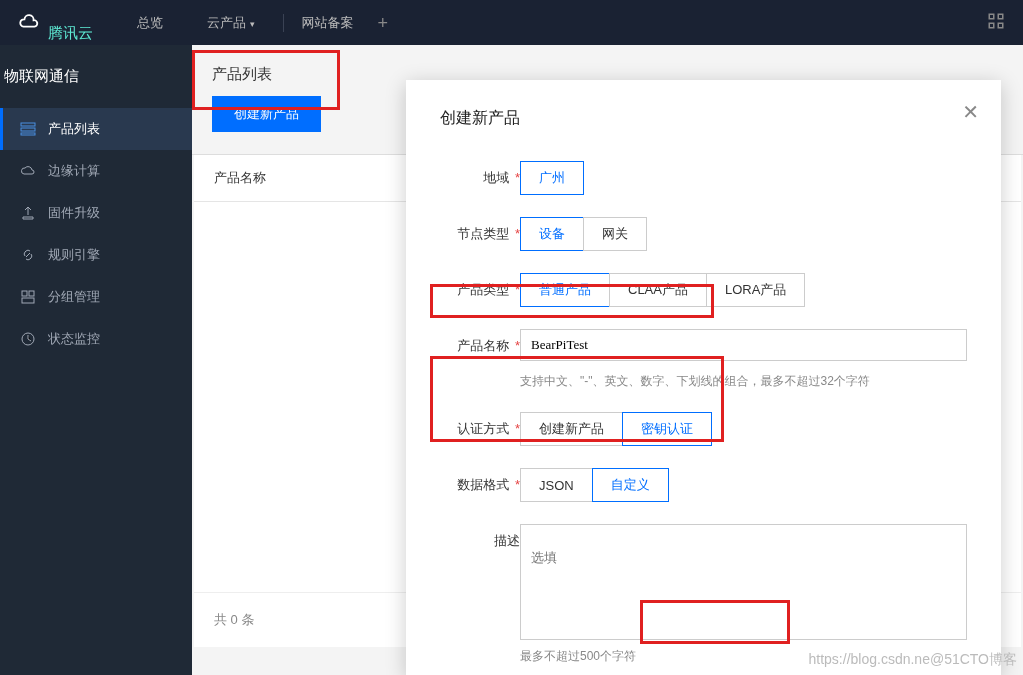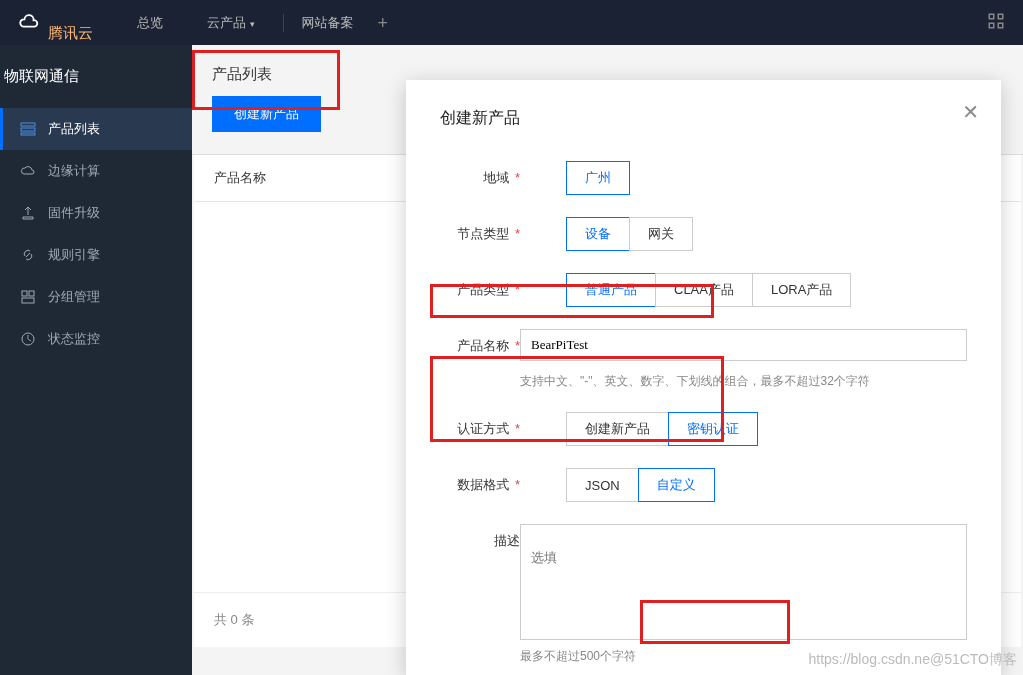--- a/index.html
+++ b/index.html
@@ -1,20 +1,20 @@
 <!DOCTYPE html>
 <html><head>
   <meta charset="utf-8">
   <style>
     * { box-sizing: border-box; margin: 0; padding: 0; }
     body { font-family: -apple-system, "Microsoft YaHei", sans-serif; font-size: 13px; background: #f2f2f2; width: 1023px; height: 675px; overflow: hidden; position: relative; }
     .header { height: 45px; background: #1a2233; display: flex; align-items: center; padding: 0 18px; color: #bbb; }
     .logo-wrap { display: flex; align-items: center; gap: 8px; }
     .logo-icon { width: 22px; height: 22px; }
-    .brand { color: #fdba74; font-size: 15px; font-weight: 500; margin-top: 22px; }
+    .brand { color: #5eead4; font-size: 15px; font-weight: 500; margin-top: 22px; }
     .nav-link { margin-left: 44px; color: #bbb; cursor: pointer; font-size: 13px; }
     .divider-v { width: 1px; height: 18px; background: #3a4254; margin: 0 18px 0 28px; }
     .plus-icon { margin-left: 24px; color: #888; font-size: 18px; cursor: pointer; line-height: 1; }
     .header-right { margin-left: auto; }
     .grid-icon { width: 18px; height: 18px; color: #888; cursor: pointer; }
     .tri { font-size: 9px; margin-left: 4px; }
     .layout { display: flex; height: calc(100% - 45px); }
     .sidebar { width: 192px; background: #1f2936; color: #b8c0cc; padding-top: 18px; flex-shrink: 0; }
     .sb-title { color: #fff; font-size: 15px; font-weight: 500; padding: 4px 4px 22px; }
     .sb-item { display: flex; align-items: center; gap: 12px; padding: 12px 20px; cursor: pointer; color: #a0a8b5; }
@@ -31,21 +31,21 @@
     .hl1 { left: 192px; top: 50px; width: 148px; height: 60px; }
     .hl2 { left: 430px; top: 284px; width: 284px; height: 34px; }
     .hl3 { left: 430px; top: 356px; width: 294px; height: 86px; }
     .hl4 { left: 640px; top: 600px; width: 150px; height: 44px; }
     .modal { position: absolute; top: 80px; left: 406px; width: 595px; height: 596px; background: #fff; box-shadow: 0 4px 20px rgba(0,0,0,0.2); padding: 28px 34px; }
     .modal-title { font-size: 16px; font-weight: 500; color: #222; margin-bottom: 32px; }
     .close-x { position: absolute; right: 22px; top: 22px; color: #888; font-size: 20px; cursor: pointer; line-height: 1; }
     .frow { display: flex; align-items: flex-start; margin-bottom: 22px; }
     .flabel { width: 80px; color: #333; padding-top: 8px; flex-shrink: 0; text-align: right; }
     .req { color: #e54545; margin-left: 2px; }
-    .opt-btn { border: 1px solid #ccc; background: #fff; padding: 7px 18px; cursor: pointer; font-size: 13px; color: #333; margin-left: 46px; }
+    .opt-btn { border: 1px solid #ccc; background: #fff; padding: 7px 18px; cursor: pointer; font-size: 13px; color: #333; }
     .opt-btn.sel { border-color: #006eff; color: #006eff; }
     .opt-btn + .opt-btn { margin-left: -1px; }
     .opt-group { display: flex; }
     .txt-input { border: 1px solid #ccc; padding: 7px 10px; width: 470px; font-size: 13px; font-family: Liberation Serif, serif; }
     .hint { color: #888; font-size: 12px; margin-top: 8px; margin-left: 80px; }
     .txtarea { border: 1px solid #ccc; width: 470px; height: 116px; padding: 24px 10px; font-size: 13px; resize: none; font-family: inherit; }
     .modal-footer { text-align: center; margin-top: 24px; }
     .btn-ok { background: #006eff; color: #fff; border: none; padding: 9px 28px; cursor: pointer; font-size: 13px; }
     .btn-cancel { background: #fff; border: 1px solid #ccc; padding: 8px 22px; cursor: pointer; margin-left: 12px; font-size: 13px; color: #333; }
     .watermark { position: absolute; right: 6px; bottom: 6px; color: #bbb; font-size: 14px; }

